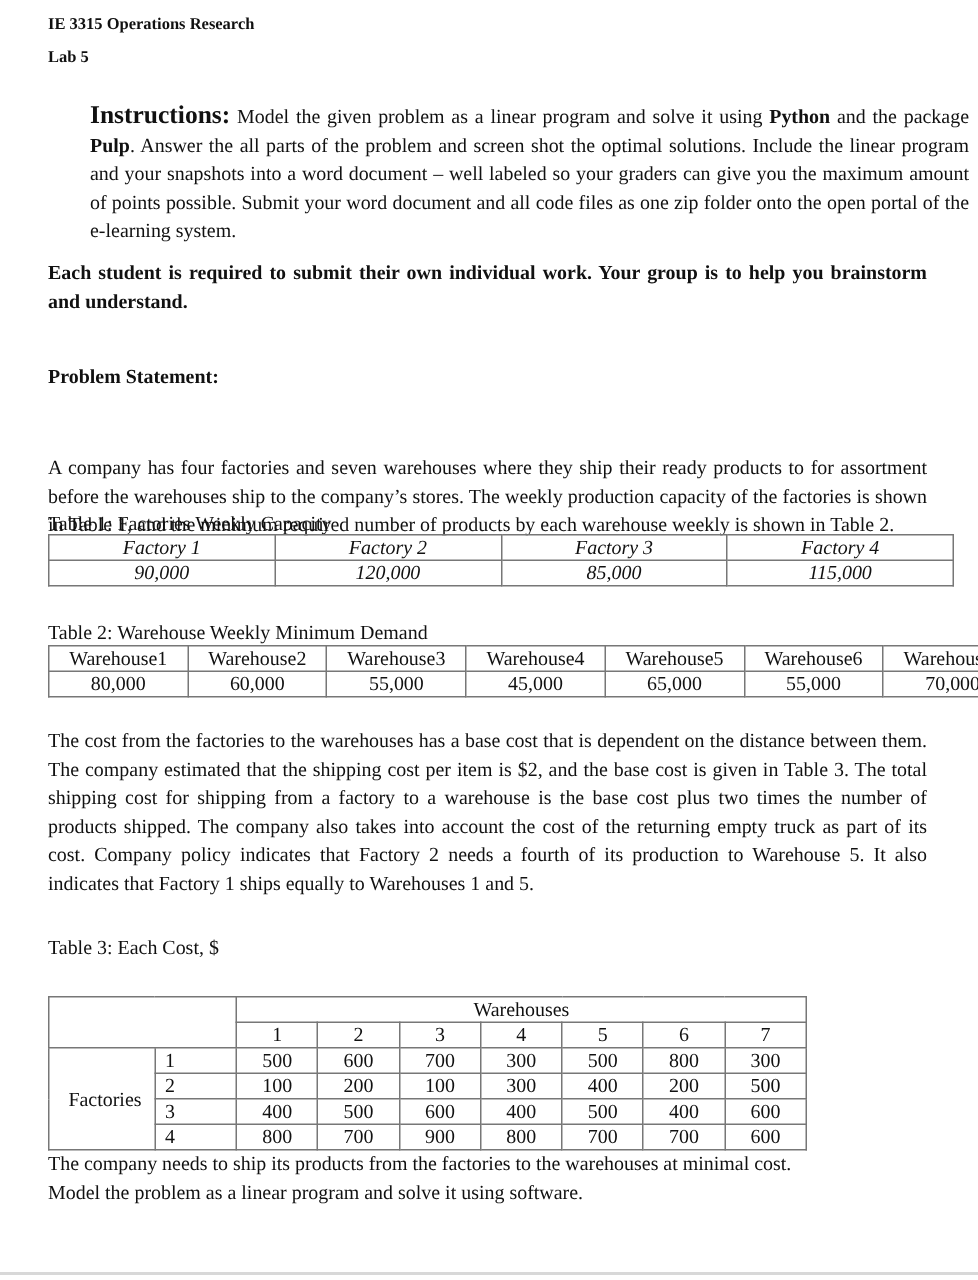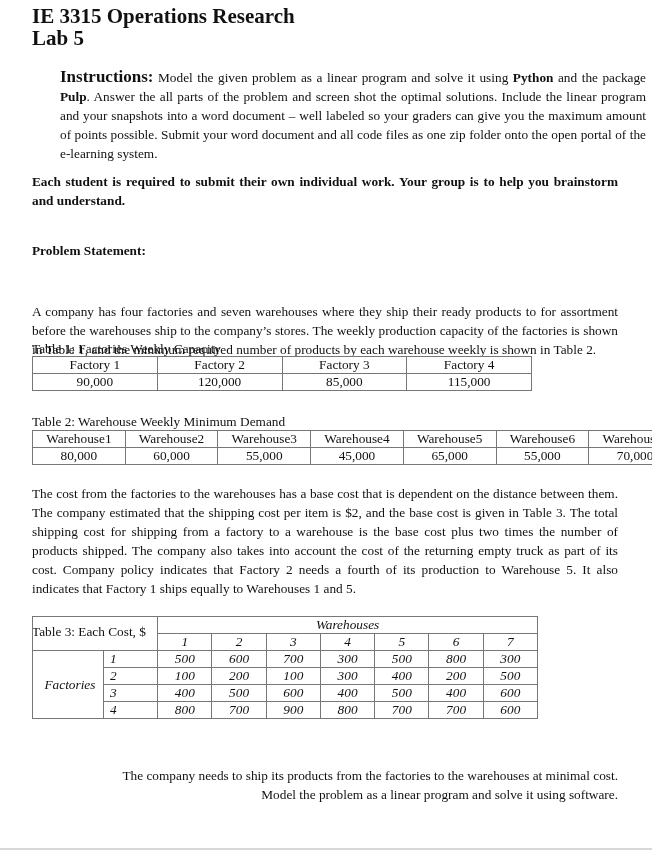--- a/index.html
+++ b/index.html
@@ -1,49 +1,49 @@
 <!DOCTYPE html>
 <html><head>
   <meta charset="utf-8">
   <style>
     html, body { margin: 0; padding: 0; background: #ffffff; }
     body {
       width: 652px; height: 853px; position: relative; overflow: hidden;
       font-family: "Liberation Serif", "DejaVu Serif", serif;
       color: #111;
     }
-    .title { position: absolute; left: 32px; font-weight: bold; font-size: 21px; line-height: 20px; }
+    .title { position: absolute; left: 32px; font-weight: bold; font-size: 11px; line-height: 20px; }
     .t1 { top: 6px; }
     .t2 { top: 28px; }
     .para {
       position: absolute; left: 32px; width: 586px;
       font-size: 13.3px; line-height: 19px; text-align: justify;
     }
     .para b { font-weight: bold; }
     .instr { top: 67px; margin-left: 28px; }
     .instr .lead { font-size: 17px; font-weight: bold; }
     .bold-para { top: 172px; font-weight: bold; }
     .ps-head { top: 241px; font-weight: bold; }
     .ps-body { top: 259px; margin-top: 43px; }
     .caption { position: absolute; left: 32px; font-size: 13.3px; line-height: 16px; }
     .cap1 { top: 341px; }
     .cap2 { top: 414px; }
     .cap3 { top: 624px; }
     table { border-collapse: collapse; position: absolute; left: 32px; font-size: 13.3px; }
     td { border: 1px solid #777; text-align: center; padding: 0; line-height: 16px; }
-    .tab1 { top: 356px; width: 500px; border-top: 1.5px solid #444; border-bottom: 1.5px solid #444; }
+    .tab1 { top: 356px; width: 604px; border-top: 1.5px solid #444; border-bottom: 1.5px solid #444; font-style: italic; }
     .tab1 td { height: 16px; }
     .tab2 { top: 430px; width: 650px; border-top: 1.5px solid #444; border-bottom: 1.5px solid #444; }
     .tab2 td { height: 16px; }
-    .tab3 { top: 616px; width: 506px; border-top: 1.5px solid #444; border-bottom: 1.5px solid #444; font-style: italic; }
+    .tab3 { top: 664px; width: 506px; border-top: 1.5px solid #444; border-bottom: 1.5px solid #444; }
     .tab3 td { height: 16px; }
     .tab3 td.rowlbl { text-align: left; padding-left: 6px; }
     .tab3 td.fac { text-align: center; padding-left: 4px; }
     .cost-para { top: 484px; }
-    .final { top: 766px; text-align: right; }
+    .final { top: 766px; text-align: left; }
     .bottom-rule { position: absolute; left: 0; top: 848px; width: 652px; height: 2px; background: #d8d8d8; }
   </style>
 </head>
 <body>
 
 <div class="title t1">IE 3315 Operations Research</div>
 <div class="title t2">Lab 5</div>
 
 <div class="para instr">
   <span class="lead">Instructions:</span><span> Model the given problem as a linear program and solve it using </span><b>Python</b><span> and the package </span><b>Pulp</b><span>. Answer the all parts of the problem and screen shot the optimal solutions. Include the linear program and your snapshots into a word document – well labeled so your graders can give you the maximum amount of points possible. Submit your word document and all code files as one zip folder onto the open portal of the e-learning system.</span>

